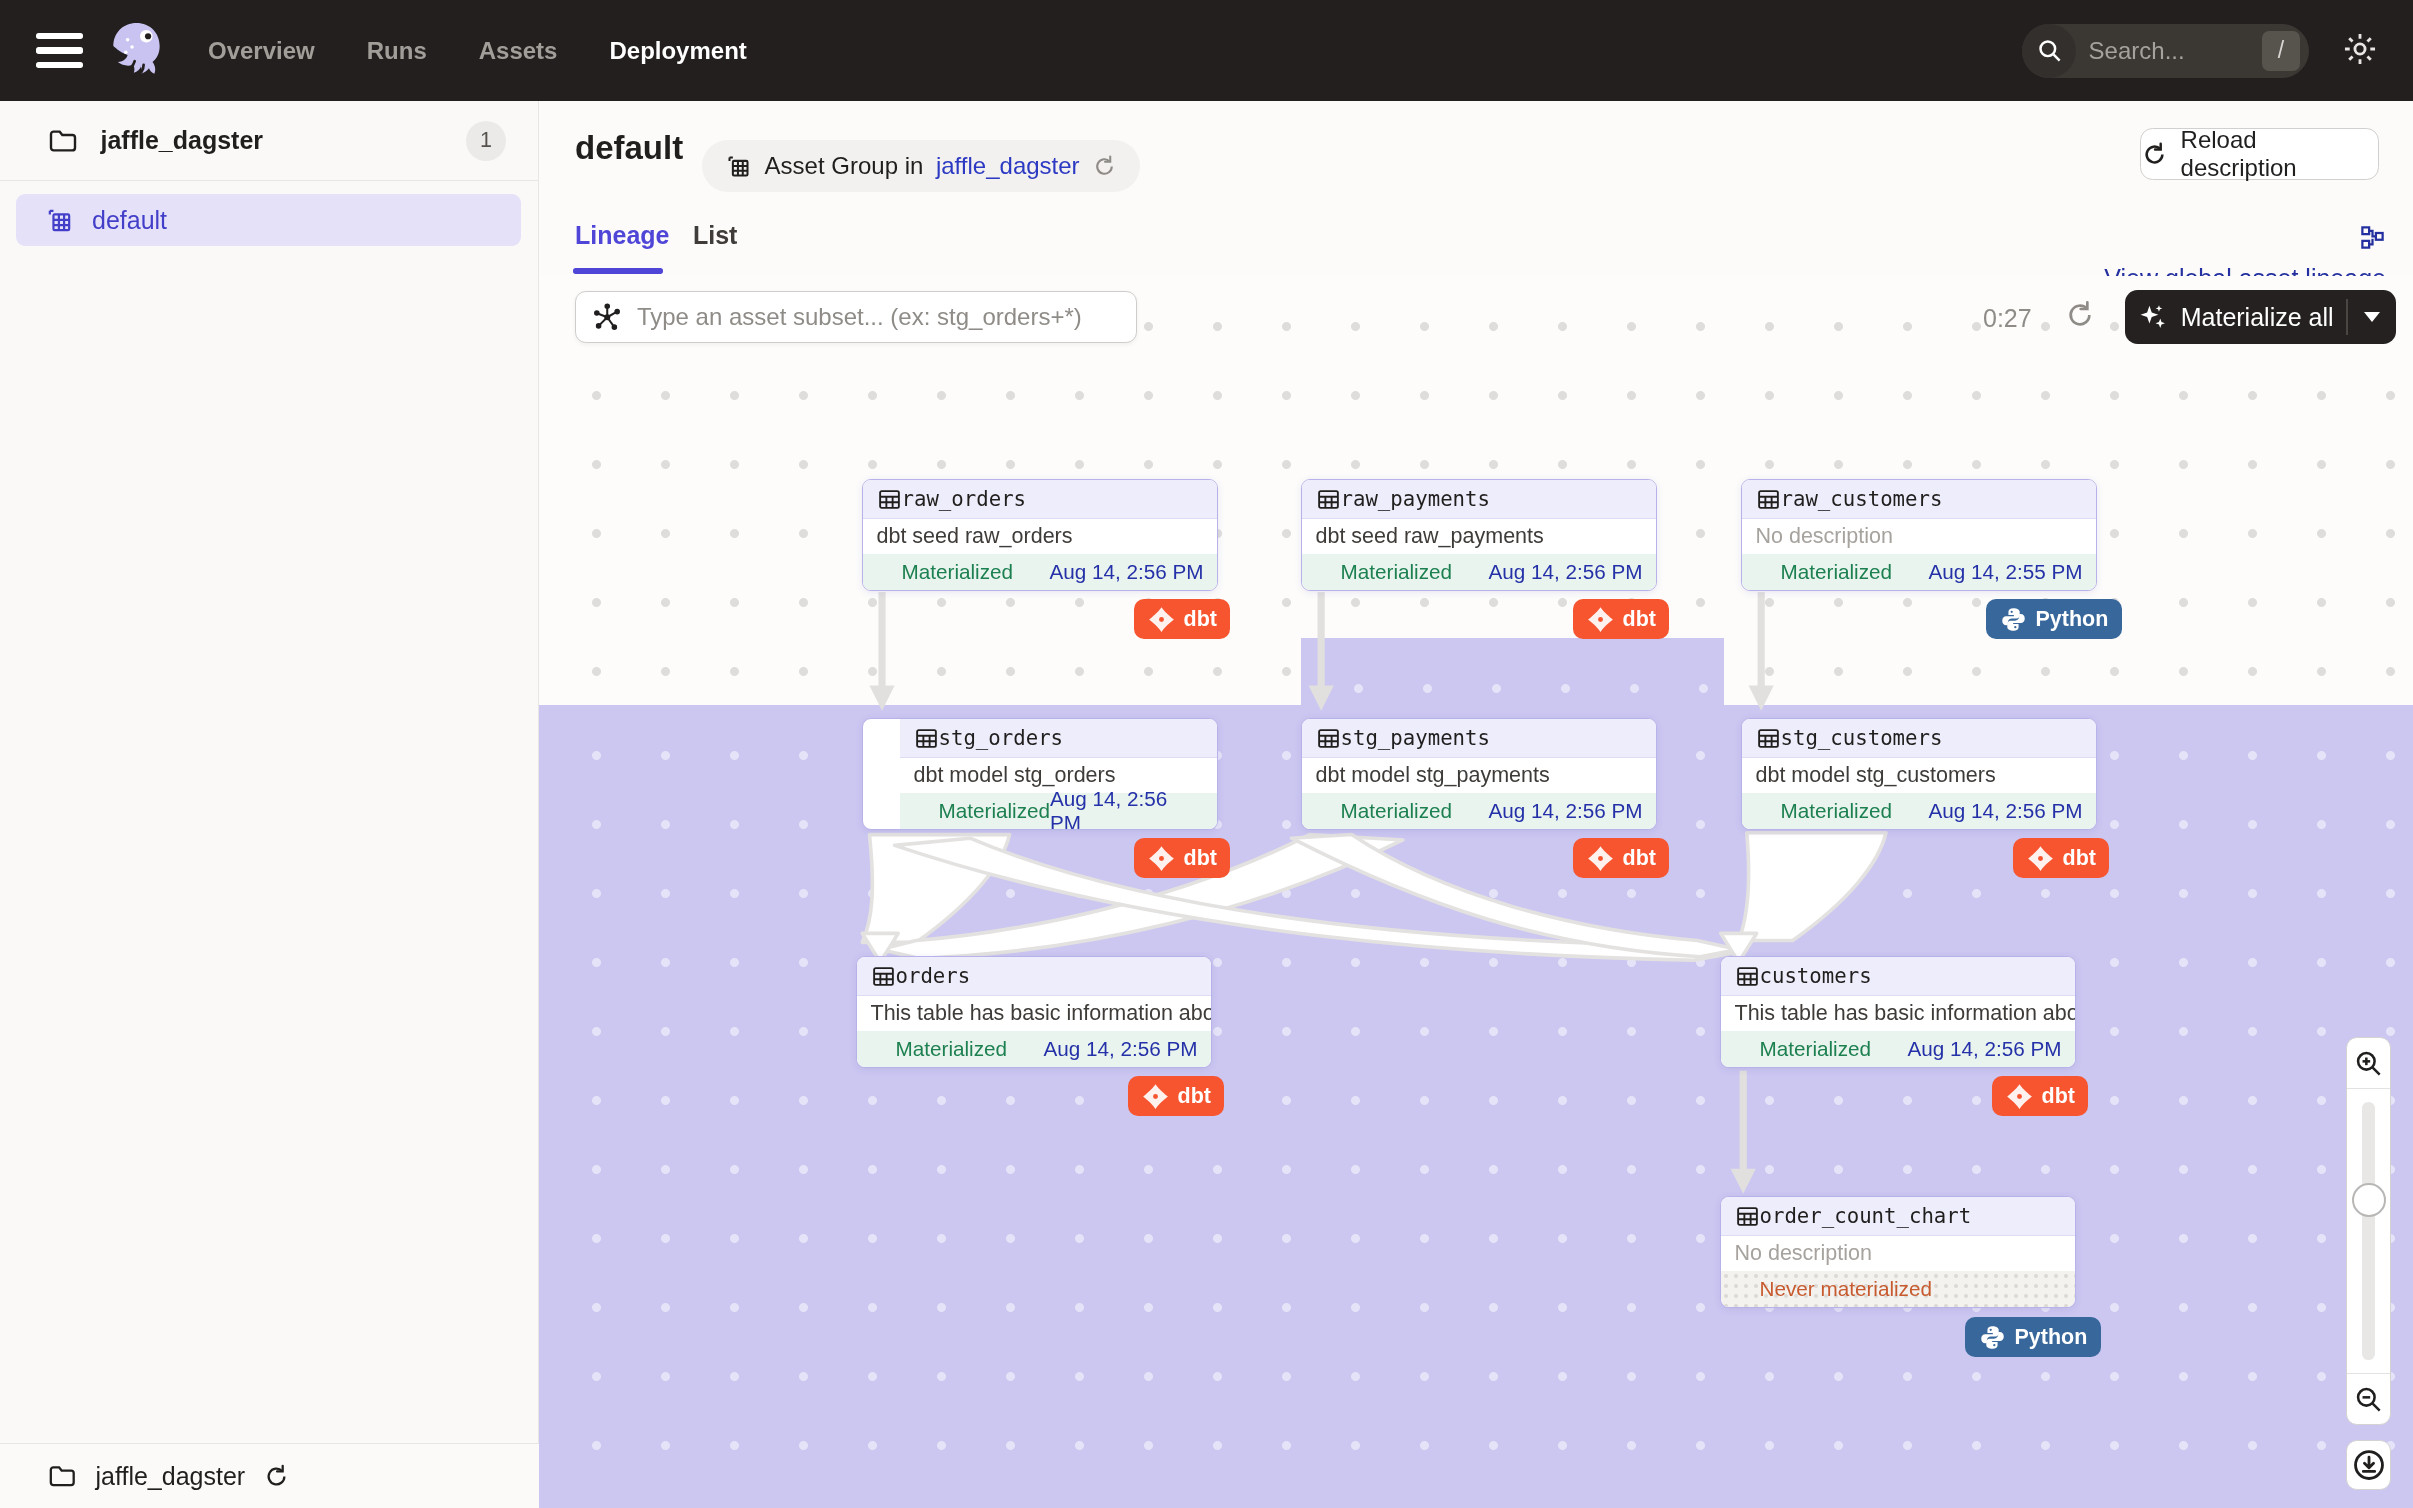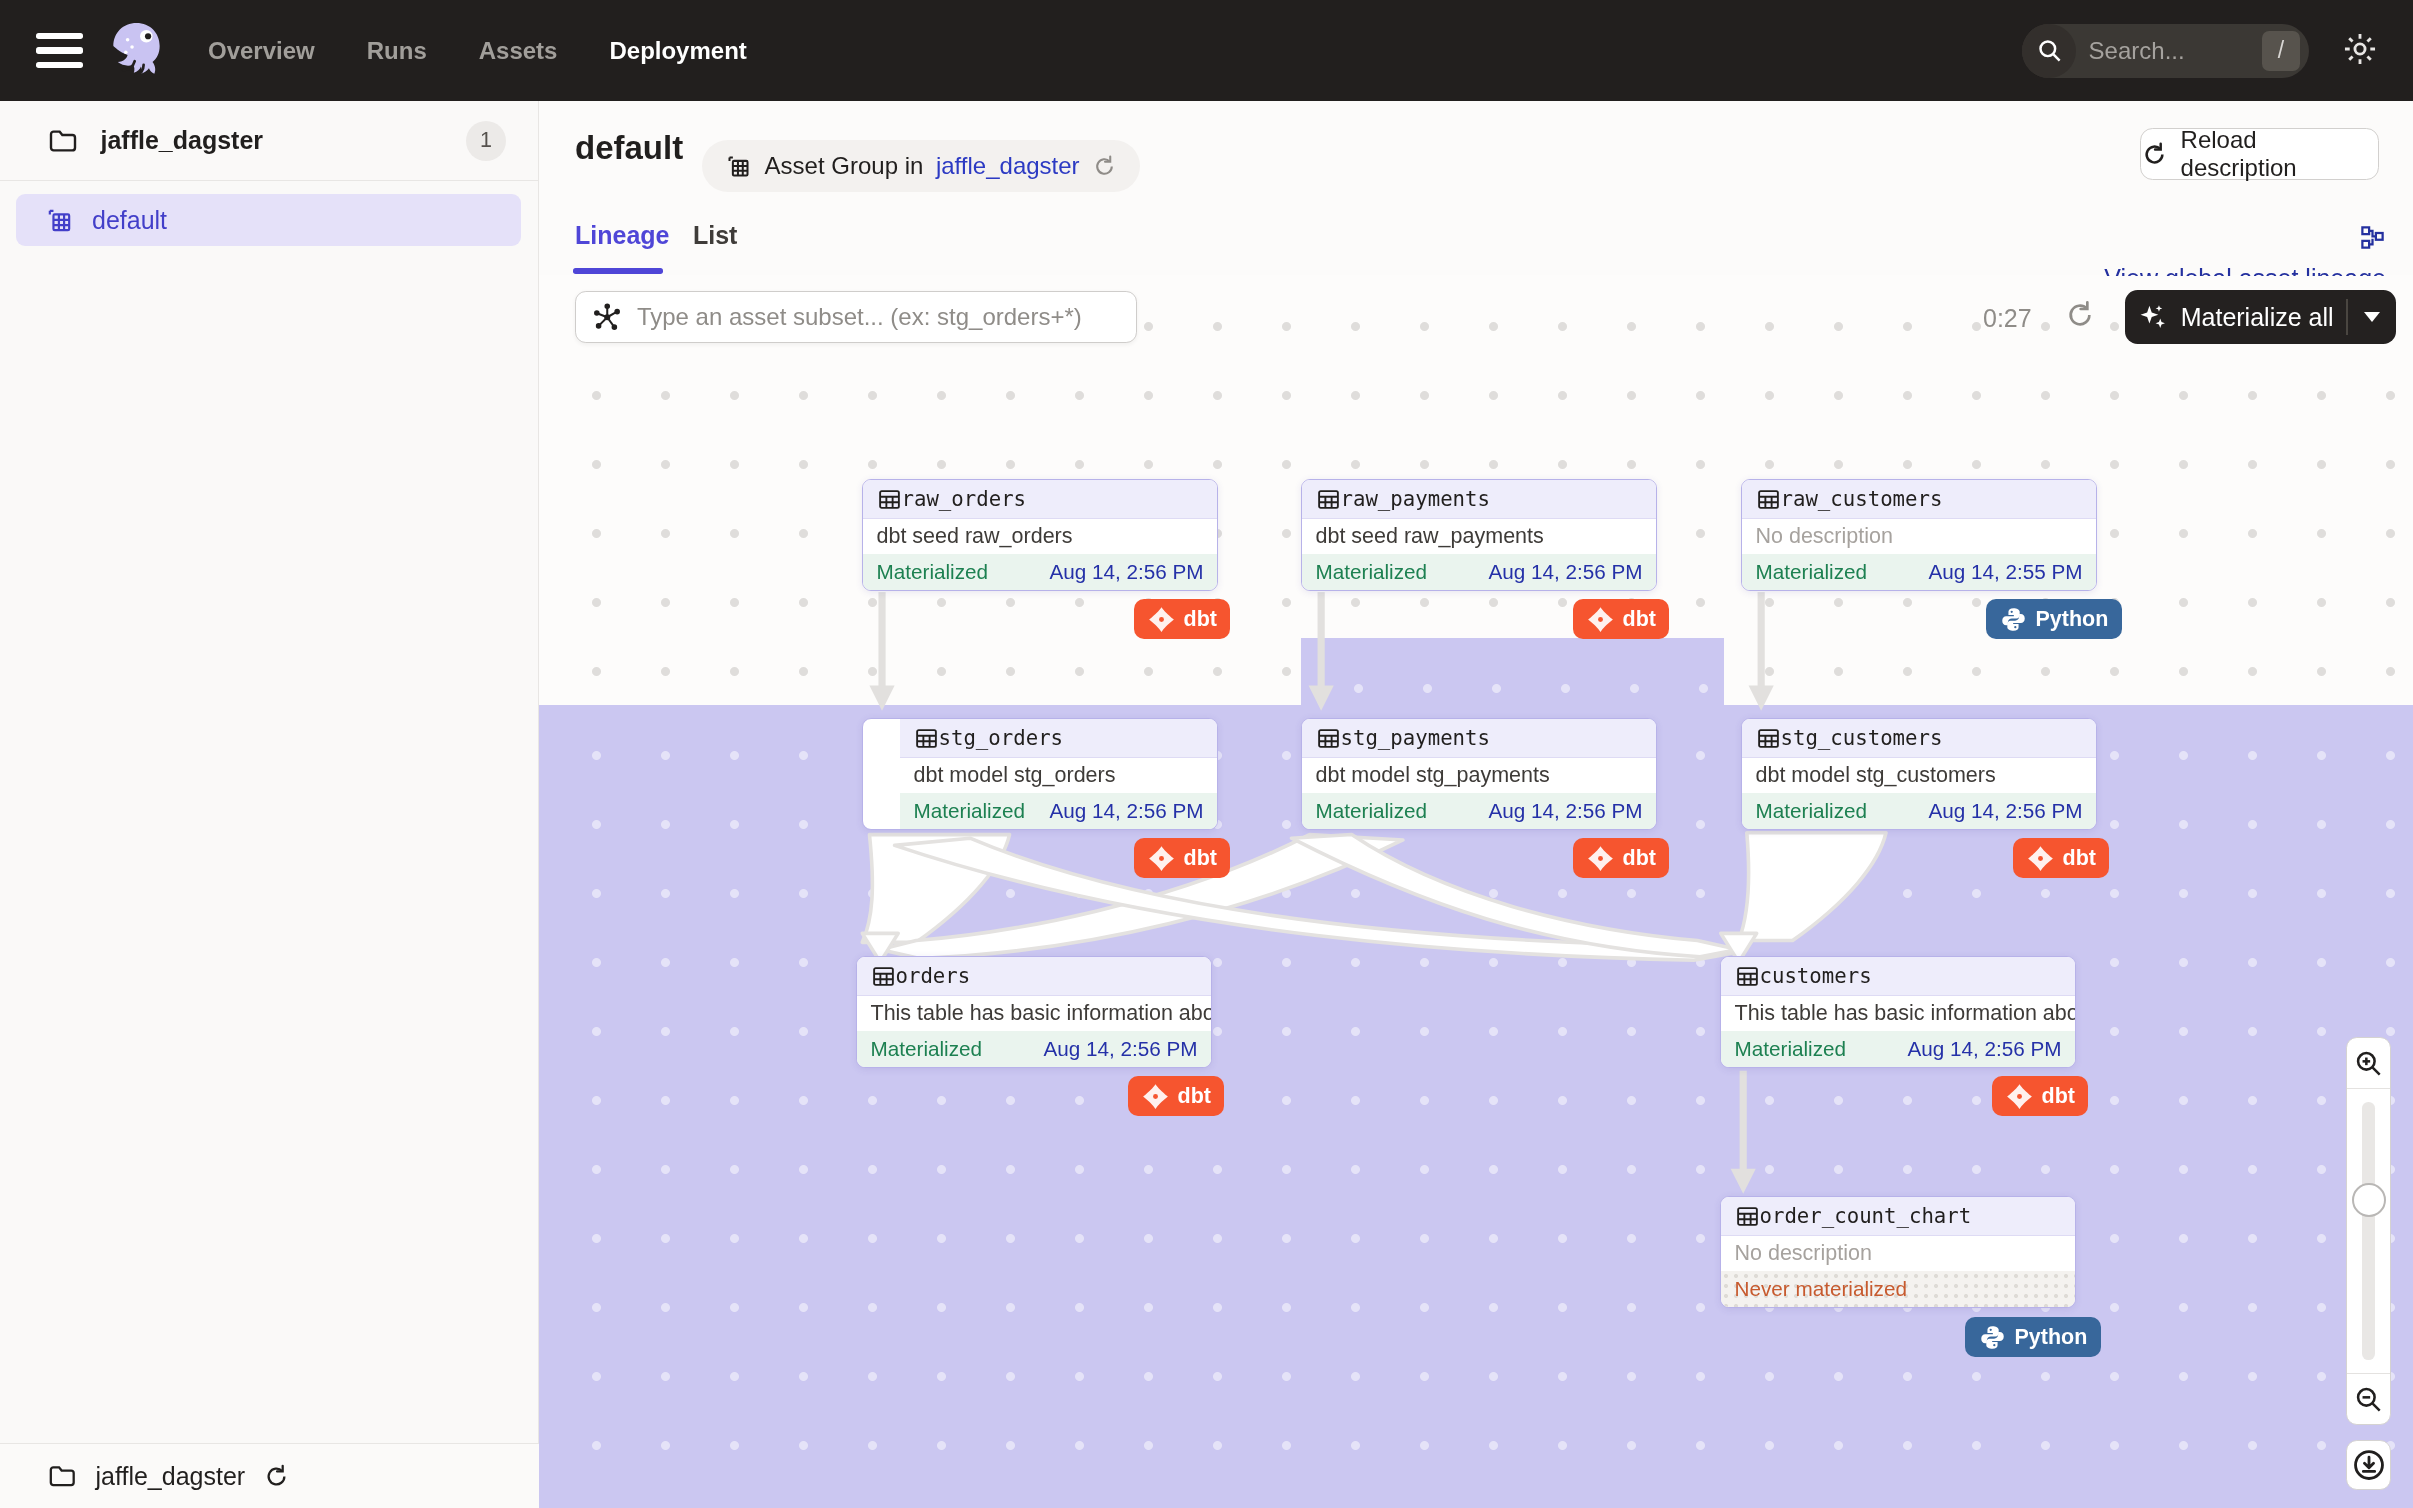--- a/index.html
+++ b/index.html
@@ -91,21 +91,21 @@
               border-radius:9px;overflow:hidden;box-sizing:border-box;cursor:pointer;
               box-shadow:0 1.8px 7.2px rgba(70,60,160,.10);}
   .node-header{height:38px;background:#EEEDFB;border-bottom:0.9px solid #DEDBF4;display:flex;
                align-items:center;gap:0;padding:0 13.5px;
                font-family:"DejaVu Sans Mono",monospace;font-size:20.7px;color:#211F1E;}
   .node-desc{height:35px;display:flex;align-items:center;padding:0 13.5px;font-size:21.5px;
              color:#3E3B38;white-space:nowrap;overflow:hidden;}
   .node-desc.muted{color:#A6A29E;}
   .node-footer{height:36px;background:#EAF4EE;display:flex;justify-content:space-between;
                align-items:center;padding:0 13.5px;font-size:20.7px;}
-  .node-footer .status{color:#1D8051;}
+  .node-footer .status{color:#1D8051;margin-left:25px;}
   .node-footer .time{color:#2531A8;}
   .node-footer.never{background:#F4F2EF;
        background-image:radial-gradient(circle,#DEDBD6 1.8px,transparent 2.3px);
        background-size:10px 10px;}
   .node-footer.never .status{color:#C75A2E;}
 
   .badge{position:absolute;height:40px;border-radius:10px;display:flex;align-items:center;gap:9px;
          padding:0 13.5px;box-sizing:border-box;color:#fff;font-size:21.5px;font-weight:700;
          cursor:pointer;}
   .badge.dbt{background:#F6552F;}

